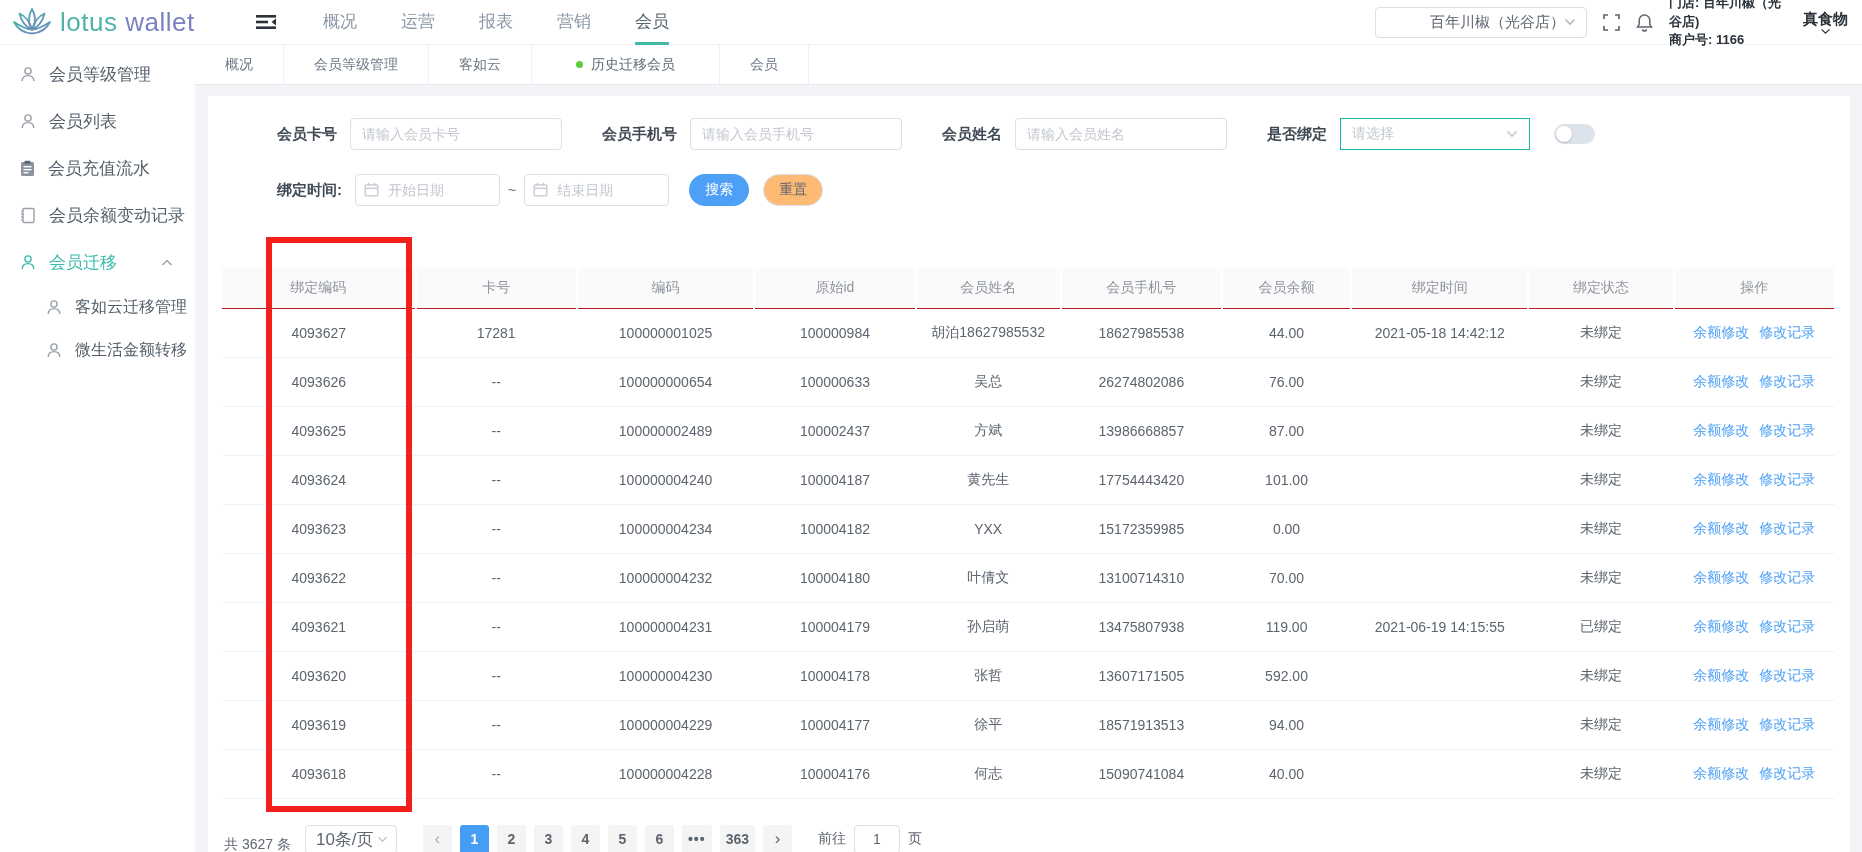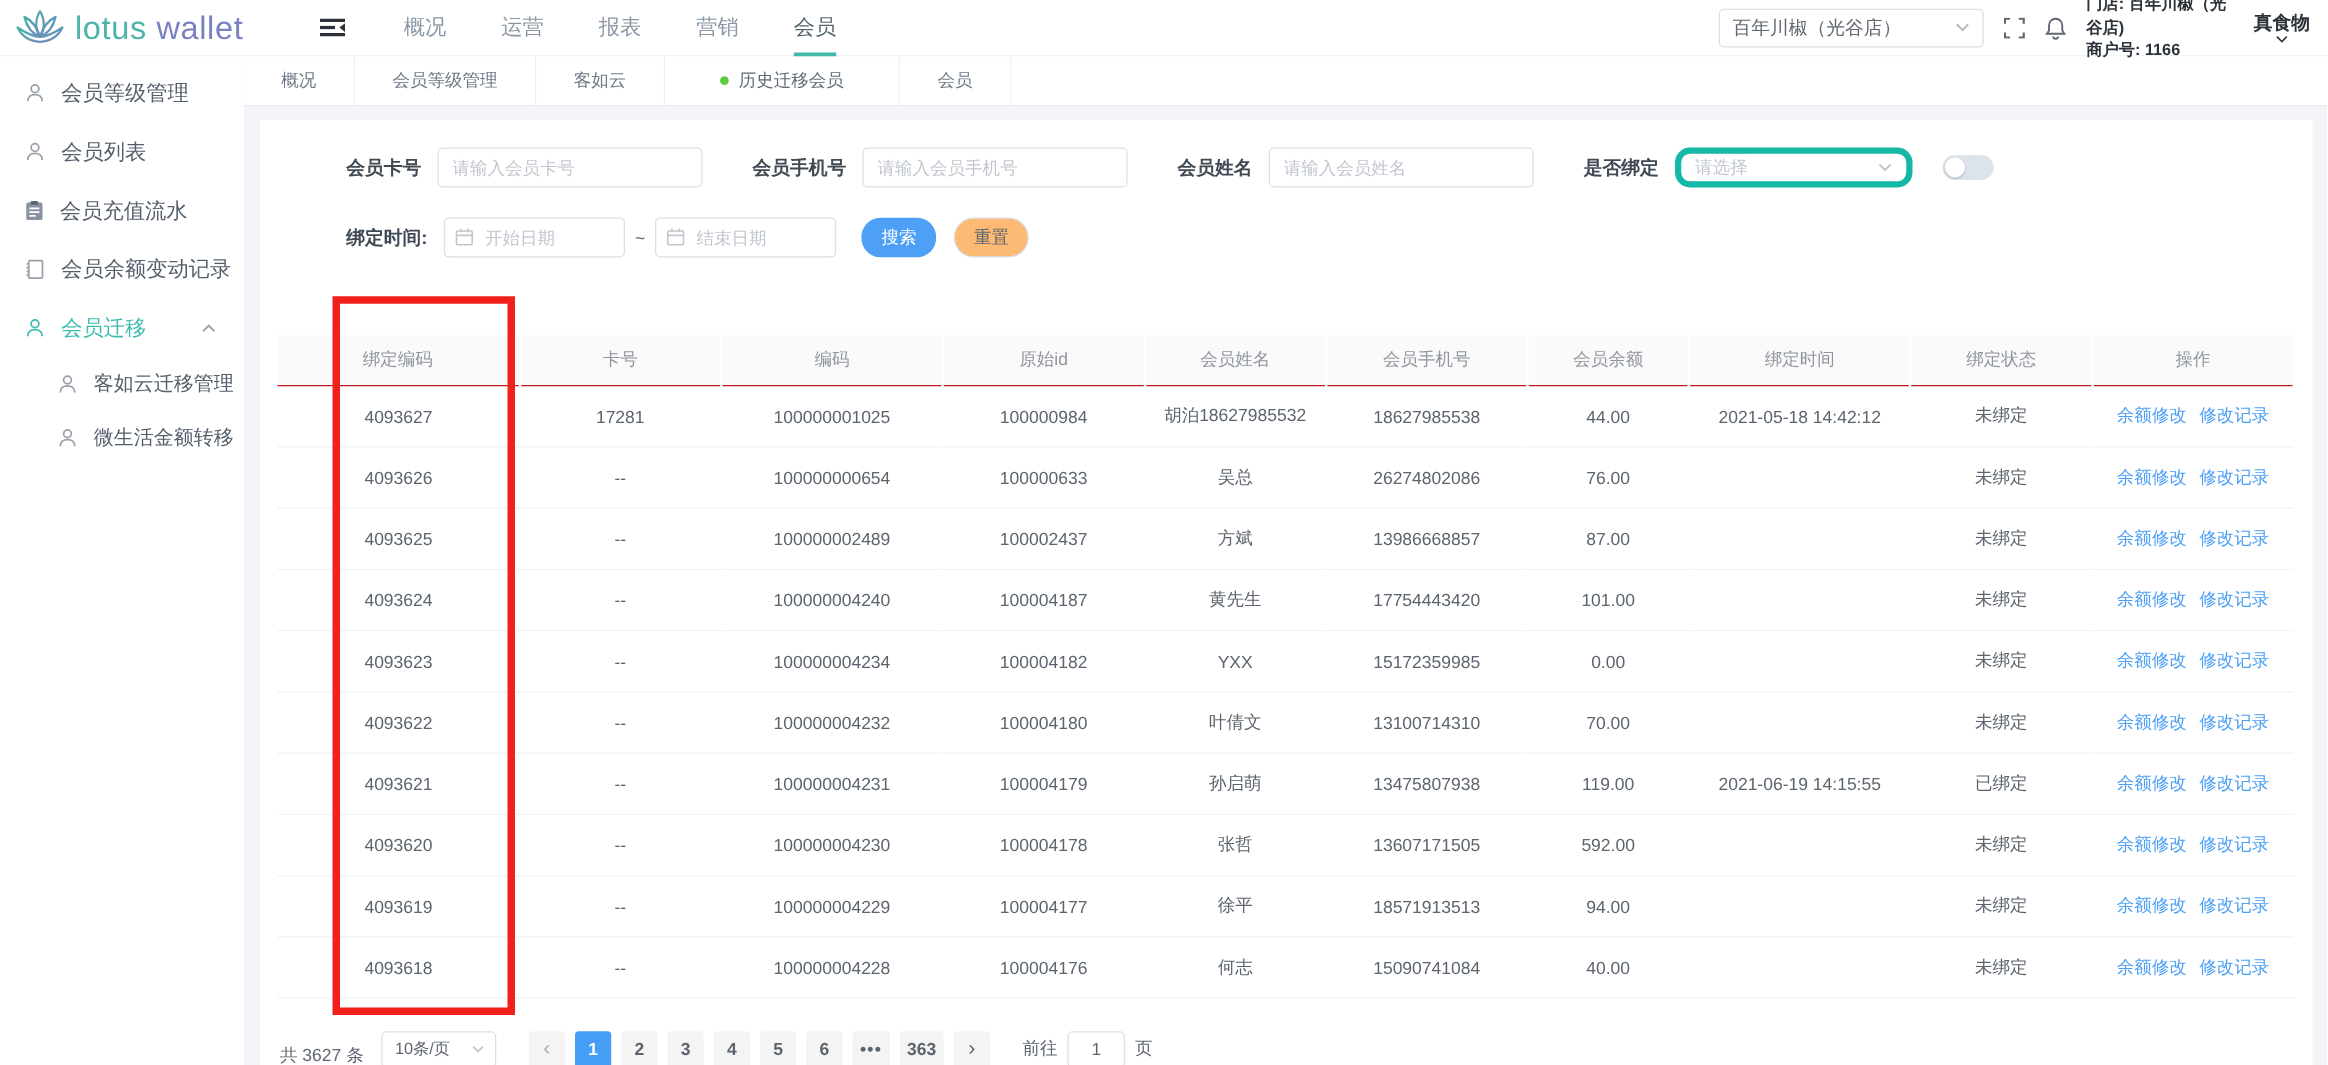--- a/index.html
+++ b/index.html
@@ -12,21 +12,21 @@
   .logo { display:flex; align-items:center; gap:8px; width:225px; }
   .logo-text { font-size:26px; letter-spacing:.5px; }
   .logo-text .p1 { color:#4fb3aa; font-weight:500; }
   .logo-text .p2 { color:#7b82c4; font-weight:500; }
   .collapse-btn { margin-left:18px; cursor:pointer; display:flex; align-items:center; }
   .top-nav { display:flex; align-items:center; margin-left:46px; gap:44px; height:45px; }
   .nav-item { font-size:17px; color:#8a97a5; height:45px; line-height:43px; cursor:pointer; }
   .nav-item.active { color:#55656f; border-bottom:3px solid #41b9a7; }
   .top-right { margin-left:auto; display:flex; align-items:center; gap:16px; }
   .store-select { width:212px; height:31px; border:1px solid #dcdfe6; border-radius:4px; display:flex; align-items:center; padding:0 10px; font-size:15px; color:#5f6670; cursor:pointer; }
-  .store-select .sel-text { flex:1; white-space:nowrap; overflow:hidden; }
+  .store-select .sel-text { flex:1; white-space:nowrap; overflow:hidden;margin-left:44px; }
   .icon-btn { display:flex; align-items:center; cursor:pointer; }
   .store-info { width:118px; font-size:13px; color:#2b323a; line-height:1.45; font-weight:bold; }
   .account { display:flex; flex-direction:column; align-items:center; font-size:15px; font-weight:bold; color:#2b323a; cursor:pointer; line-height:1.2; }
 
   
   .body-row { display:flex; height:807px; }
   .sidebar { width:195px; background:#fff; padding-top:6px; flex:none; overflow:hidden; }
   .side-item { height:47px; display:flex; align-items:center; padding-left:20px; gap:13px; font-size:17px; color:#545f6b; cursor:pointer; white-space:nowrap; }
   .side-item .chev { margin-left:auto; margin-right:22px; display:flex; }
   .side-item.sub { height:43px; padding-left:46px; font-size:16px; }
@@ -42,42 +42,42 @@
   .card { background:#fff; margin:11px 12px 0 13px; flex:1; padding:22px 14px 0 14px; position:relative; }
 
   
   .filter-row { display:flex; align-items:center; margin-left:55px; }
   .filter-row + .filter-row { margin-top:24px; }
   .f-label { font-size:15px; font-weight:bold; color:#404a55; margin-right:13px; white-space:nowrap; }
   .f-input { width:212px; height:32px; border:1px solid #dcdfe6; border-radius:4px; padding:0 11px; font-size:14px; color:#5f6670; font-family:inherit; outline:none; }
   .f-input::placeholder { color:#c2c7cf; }
   .gap40 { width:40px; flex:none; }
   .gap24 { width:24px; flex:none; }
-  .f-select { width:190px; height:32px; border:5px solid #14b8a6; border-radius:12px; display:flex; align-items:center; padding:0 11px; font-size:14px; color:#c2c7cf; cursor:pointer; }
+  .f-select { width:190px; height:32px; border:1px solid #14b8a6; border-radius:0; display:flex; align-items:center; padding:0 11px; font-size:14px; color:#c2c7cf; cursor:pointer; }
   .f-select .sel-text { flex:1; }
   .switch { width:41px; height:20px; border-radius:10px; background:#dde3ea; position:relative; cursor:pointer; flex:none; }
   .switch .knob { position:absolute; left:2px; top:2px; width:16px; height:16px; background:#fff; border-radius:50%; box-shadow:0 1px 2px rgba(0,0,0,.2); }
   .date-wrap { position:relative; width:145px; height:32px; flex:none; }
   .date-wrap .f-input { width:100%; padding-left:32px; }
   .date-wrap .cal { position:absolute; left:9px; top:8px; }
   .range-sep { margin:0 8px; color:#5f6670; font-size:14px; }
   .btn { height:32px; padding:0 15px; border-radius:16px; font-size:14px; cursor:pointer; border:1px solid transparent; font-family:inherit; }
   .btn-primary { background:#4da0f6; color:#fff; margin-left:20px; }
   .btn-plain { background:#fdba74; color:#5f6670; border-color:#dcdfe6; margin-left:14px; }
 
   
   table { width:100%; border-collapse:collapse; table-layout:fixed; margin-top:62px; }
   thead th { background:#fafafa; height:40px; font-size:14px; font-weight:normal; color:#8f959e; text-align:center; border-right:2px solid #fff; border-bottom:1px solid #b91c1c; }
   tbody td { height:49px; text-align:center; font-size:14px; color:#5c646e; border-bottom:1px solid #f0f2f5; white-space:nowrap; overflow:hidden; }
   a.op-link { color:#4da0f6; text-decoration:none; margin:0 5px; cursor:pointer; }
 
   
   .pager { display:flex; align-items:flex-end; margin:26px 0 0 2px; font-size:14px; color:#5f6670; }
   .pager .total { margin-right:14px; }
-  .size-select { width:92px; height:29px; border:1px solid #dcdfe6; border-radius:4px; display:flex; align-items:center; padding:0 8px 0 10px; font-size:13px; color:#5f6670; cursor:pointer; margin-right:22px; }
+  .size-select { width:92px; height:29px; border:1px solid #dcdfe6; border-radius:4px; display:flex; align-items:center; padding:0 8px 0 10px; font-size:17px; color:#5f6670; cursor:pointer; margin-right:22px; }
   .size-select .sel-text { flex:1; }
   .pg-btn { min-width:29px; height:29px; margin:0 4px; border-radius:3px; background:#f4f4f5; color:#5c646e; font-size:14px; font-weight:bold; display:flex; align-items:center; justify-content:center; cursor:pointer; padding:0 6px; }
   .pg-btn.arrow { color:#a9adb3; font-size:17px; font-weight:normal; }
   .pg-btn.active { background:#459df5; color:#fff; }
   .pg-btn.dots { letter-spacing:1px; font-weight:bold; }
   .goto { display:flex; align-items:center; gap:8px; margin-left:22px; }
   .goto input { width:46px; height:29px; border:1px solid #dcdfe6; border-radius:4px; text-align:center; font-size:14px; color:#5f6670; font-family:inherit; outline:none; }
 
   
   .annotation-box { position:absolute; left:266px; top:237px; width:146px; height:575px; border:6px solid #f2201c; z-index:10; pointer-events:none; }

